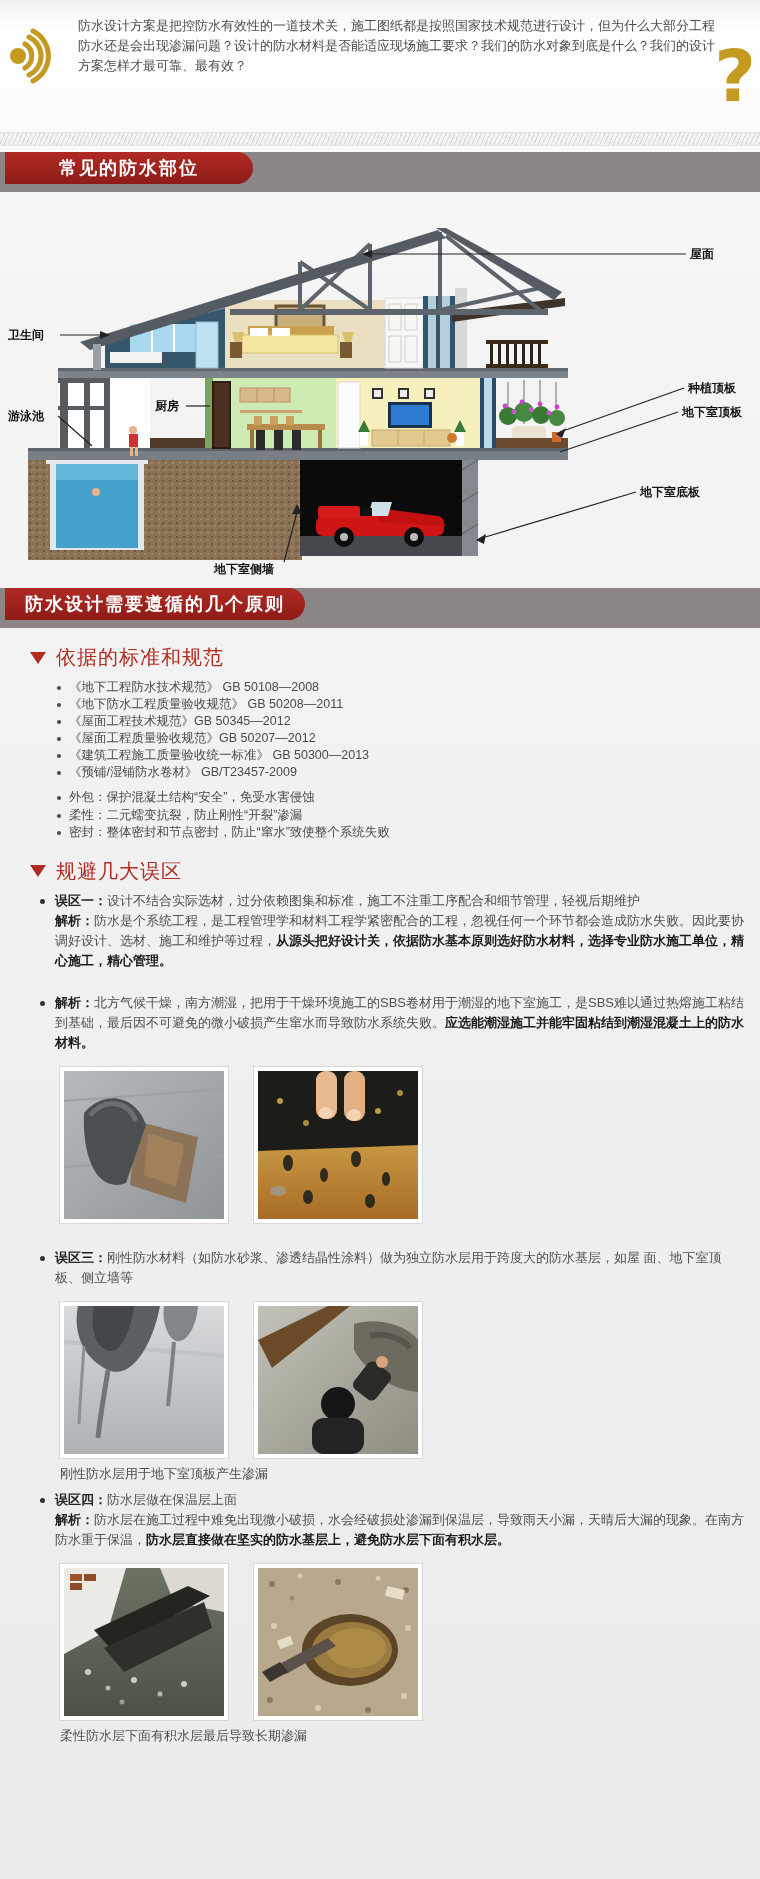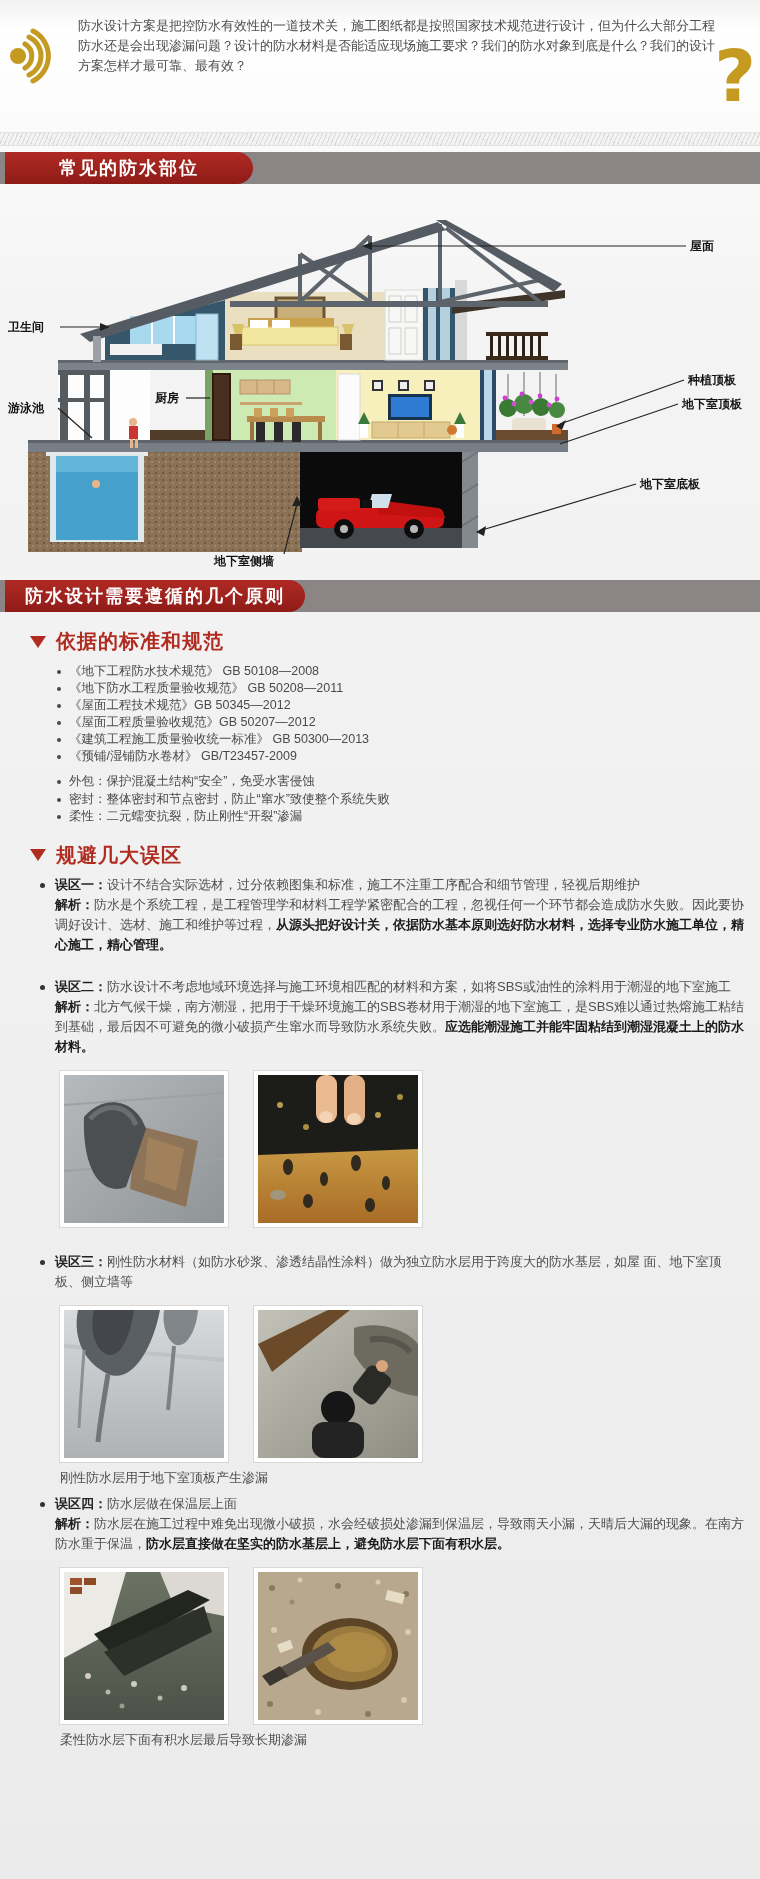--- a/index.html
+++ b/index.html
@@ -11,35 +11,35 @@
   .header{position:relative;padding:16px 60px 4px 78px;min-height:104px;}
   .snd-icon{position:absolute;left:8px;top:28px;width:58px;height:56px;}
   .page-title{font-size:27px;font-weight:bold;color:#9c211c;letter-spacing:3px;margin:2px 0 6px 0;}
   .intro{font-size:13px;line-height:20px;color:#4c4c4c;width:645px;margin:0;}
   .qmark{position:absolute;right:4px;top:46px;font-size:72px;font-weight:900;color:#c49a20;line-height:60px;font-family:"DejaVu Sans",sans-serif;}
 
   
   .stripes{height:12px;margin-top:8px;background:repeating-linear-gradient(115deg,#d9d9d9 0 1px,#f3f3f3 1px 4px);border-top:1px solid #e4e4e4;border-bottom:1px solid #e4e4e4;}
 
   
-  .banner{position:relative;height:32px;margin-top:6px;background:#8b8585;}
+  .banner{position:relative;height:40px;margin-top:6px;background:#8b8585;}
   .banner .red{position:absolute;left:5px;top:0;height:32px;display:flex;align-items:center;justify-content:center;
      background:linear-gradient(180deg,#b02a24,#8e1b17);color:#fff;font-weight:bold;font-size:18px;letter-spacing:2px;
      border-radius:0 16px 16px 0;z-index:2;}
   .banner .red.w1{width:248px;}
   .banner .red.w2{width:300px;}
 
   
   .diagram{height:390px;position:relative;}
   .lbl{font-size:12px;font-weight:600;fill:#141414;}
 
   
   .sec-h{display:flex;align-items:center;margin:16px 0 0 30px;}
   .tri{width:0;height:0;border-left:8px solid transparent;border-right:8px solid transparent;border-top:12px solid #b02c20;margin-right:10px;}
-  .sec-h span{font-size:20px;font-weight:bold;color:#b02c20;letter-spacing:1px;}
+  .sec-h span{font-size:20px;font-weight:normal;color:#b02c20;letter-spacing:1px;}
   ul.std{list-style:none;margin:8px 0 0 0;padding:0 0 0 57px;}
   ul.std li{position:relative;font-size:12.5px;line-height:17px;color:#4a4a4a;padding-left:12px;}
   ul.std li::before{content:"";position:absolute;left:0;top:7px;width:4px;height:4px;border-radius:50%;background:#4a4a4a;}
   ul.fx li{line-height:17.5px;}
 
   
   .mi{position:relative;margin:6px 0 0 40px;padding-left:15px;width:690px;}
   .mi .dot{position:absolute;left:0;top:8px;width:5px;height:5px;border-radius:50%;background:#333;}
   .mi p{margin:0;font-size:13px;line-height:20px;color:#4f4f4f;}
   .mi-label{color:#222;font-weight:bold;}
@@ -270,38 +270,37 @@
     <li>《地下工程防水技术规范》 GB 50108—2008</li>
     <li>《地下防水工程质量验收规范》 GB 50208—2011</li>
     <li>《屋面工程技术规范》GB 50345—2012</li>
     <li>《屋面工程质量验收规范》GB 50207—2012</li>
     <li>《建筑工程施工质量验收统一标准》 GB 50300—2013</li>
     <li>《预铺/湿铺防水卷材》 GB/T23457-2009</li>
   </ul>
 
   <ul class="std fx">
     <li>外包：保护混凝土结构“安全”，免受水害侵蚀</li>
+    <li>柔性：二元蠕变抗裂，防止刚性“开裂”渗漏</li>
     <li>密封：整体密封和节点密封，防止“窜水”致使整个系统失败</li>
-    <li>柔性：二元蠕变抗裂，防止刚性“开裂”渗漏</li>
   </ul>
 
   <div class="sec-h">
     <span class="tri"></span>
     <span>规避几大误区</span>
   </div>
 
   <div class="mi">
     <span class="dot"></span>
     <p><b class="mi-label">误区一：</b><span>设计不结合实际选材，过分依赖图集和标准，施工不注重工序配合和细节管理，轻视后期维护</span></p>
     <p><b class="mi-label">解析：</b><span>防水是个系统工程，是工程管理学和材料工程学紧密配合的工程，忽视任何一个环节都会造成防水失败。因此要协调好设计、选材、施工和维护等过程，</span><b class="mi-strong">从源头把好设计关，依据防水基本原则选好防水材料，选择专业防水施工单位，精心施工，精心管理。</b></p>
   </div>
 
   <div class="mi m2">
     <span class="dot"></span>
-    <p><b class="mi-label">误区二：</b><span>防水设计不考虑地域环境选择与施工环境相匹配的材料和方案，如将SBS或油性的涂料用于潮湿的地下室施工</span></p>
     <p><b class="mi-label">解析：</b><span>北方气候干燥，南方潮湿，把用于干燥环境施工的SBS卷材用于潮湿的地下室施工，是SBS难以通过热熔施工粘结到基础，最后因不可避免的微小破损产生窜水而导致防水系统失败。</span><b class="mi-strong">应选能潮湿施工并能牢固粘结到潮湿混凝土上的防水材料。</b></p>
     <div class="photo-row">
       <div class="photo">
         <svg width="160" height="148" viewBox="0 0 160 148">
           <defs>
               <linearGradient id="g2a" x1="0" y1="0" x2="1" y2="1">
             <stop offset="0" stop-color="#b7babc"></stop>
                 <stop offset="1" stop-color="#8f9496"></stop>
               </linearGradient>
             </defs>

